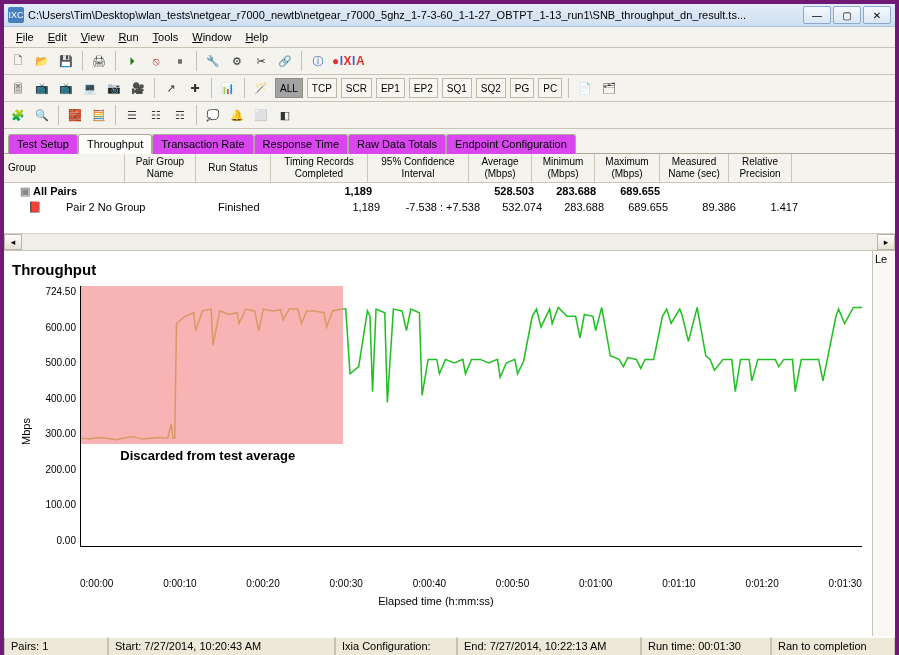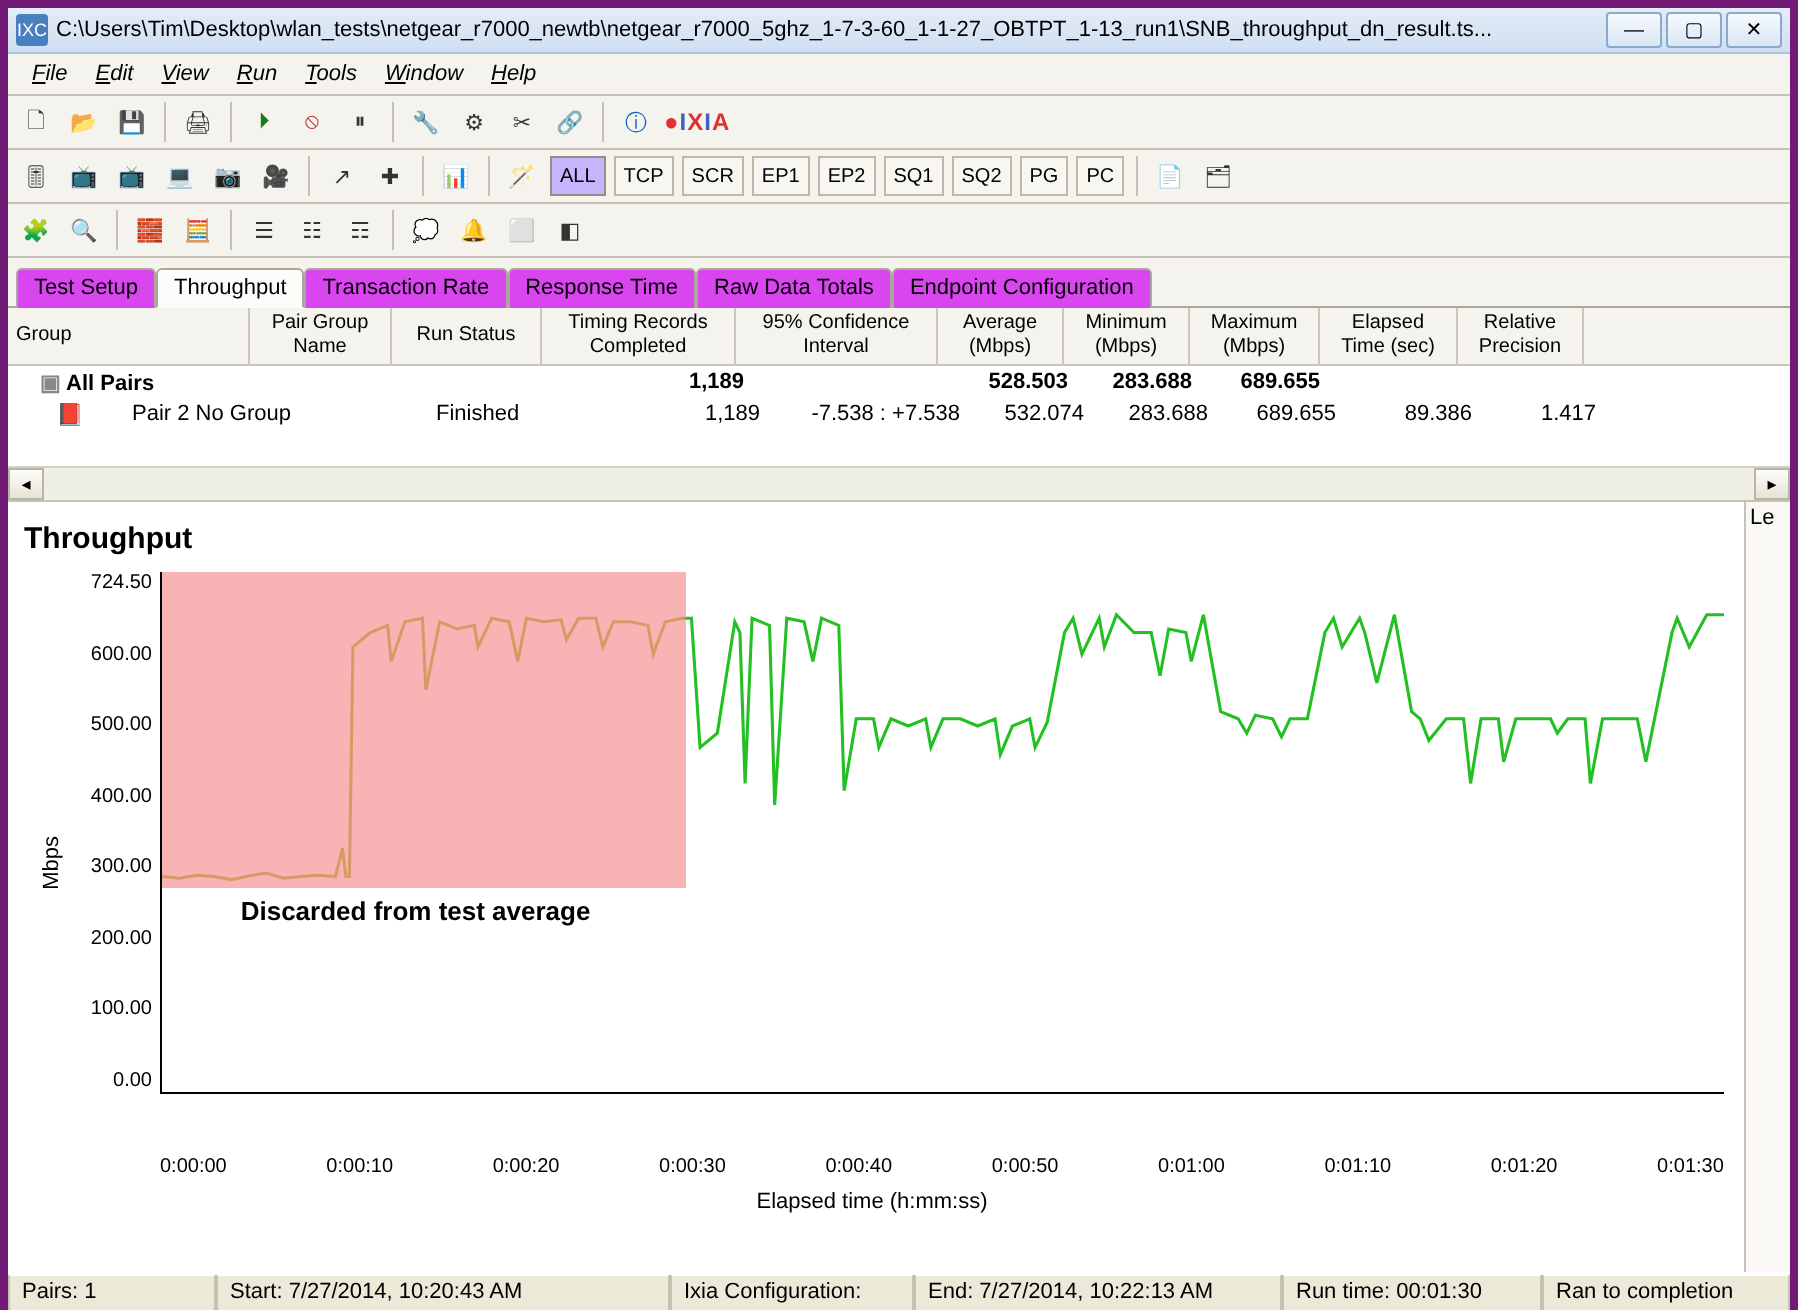--- a/index.html
+++ b/index.html
@@ -48,21 +48,21 @@
 }
 .menubar {
   background: #f4f3ee;
   border-bottom: 1px solid #c8c3b5;
   height: 20px;
   display: flex;
   align-items: center;
   padding: 0 6px;
   gap: 2px;
 }
-.menuitem { padding: 2px 6px; font-style: italic; }
+.menuitem { padding: 2px 6px; }
 .menuitem .ul { text-decoration: underline; }
 .toolbar {
   background: #f4f3ee;
   border-bottom: 1px solid #c8c3b5;
   height: 26px;
   display: flex;
   align-items: center;
   padding: 0 4px;
   gap: 4px;
 }
@@ -75,21 +75,21 @@
 }
 .tsep { width:1px; height:20px; background:#c5c0b2; margin:0 2px;}
 .txtbtn {
   height:18px;
   border:1px solid #bdb8a7;
   background:#f8f6f0;
   padding:0 4px;
   font-size:10px;
   display:flex;align-items:center;
 }
-.txtbtn.active { background:#c4b5fd; border-color:#948f7e;}
+.txtbtn.active { background:#a3a3a3; border-color:#948f7e;}
 .ixia-logo {
   font-weight:bold;
   font-size:12px;
   letter-spacing:0.5px;
 }
 .ixia-logo .red{color:#e03030;}
 .ixia-logo .x{color:#4060c0;}
 .tabs {
   background:#f4f3ee;
   padding: 4px 4px 0 4px;
@@ -336,21 +336,21 @@
 
   <div class="gridhead">
     <div class="gh" style="width:112px;justify-content:flex-start;">Group</div>
     <div class="gh" style="width:62px;">Pair Group Name</div>
     <div class="gh" style="width:66px;">Run Status</div>
     <div class="gh" style="width:88px;">Timing Records Completed</div>
     <div class="gh" style="width:92px;">95% Confidence Interval</div>
     <div class="gh" style="width:54px;">Average (Mbps)</div>
     <div class="gh" style="width:54px;">Minimum (Mbps)</div>
     <div class="gh" style="width:56px;">Maximum (Mbps)</div>
-    <div class="gh" style="width:60px;">Elapsed Time (sec)</div>
+    <div class="gh" style="width:60px;">Measured Name (sec)</div>
     <div class="gh" style="width:54px;">Relative Precision</div>
     <div class="gh" style="flex:1;border-right:none;"></div>
   </div>
 
   <div class="gridbody" style="height:50px;">
     <div class="grow" style="font-weight:bold;">
       <div class="gc left" style="width:112px;"><span style="color:#888;">▣ </span><span>All Pairs</span></div>
       <div class="gc" style="width:62px;"></div>
       <div class="gc" style="width:66px;"></div>
       <div class="gc" style="width:88px;">1,189</div>

